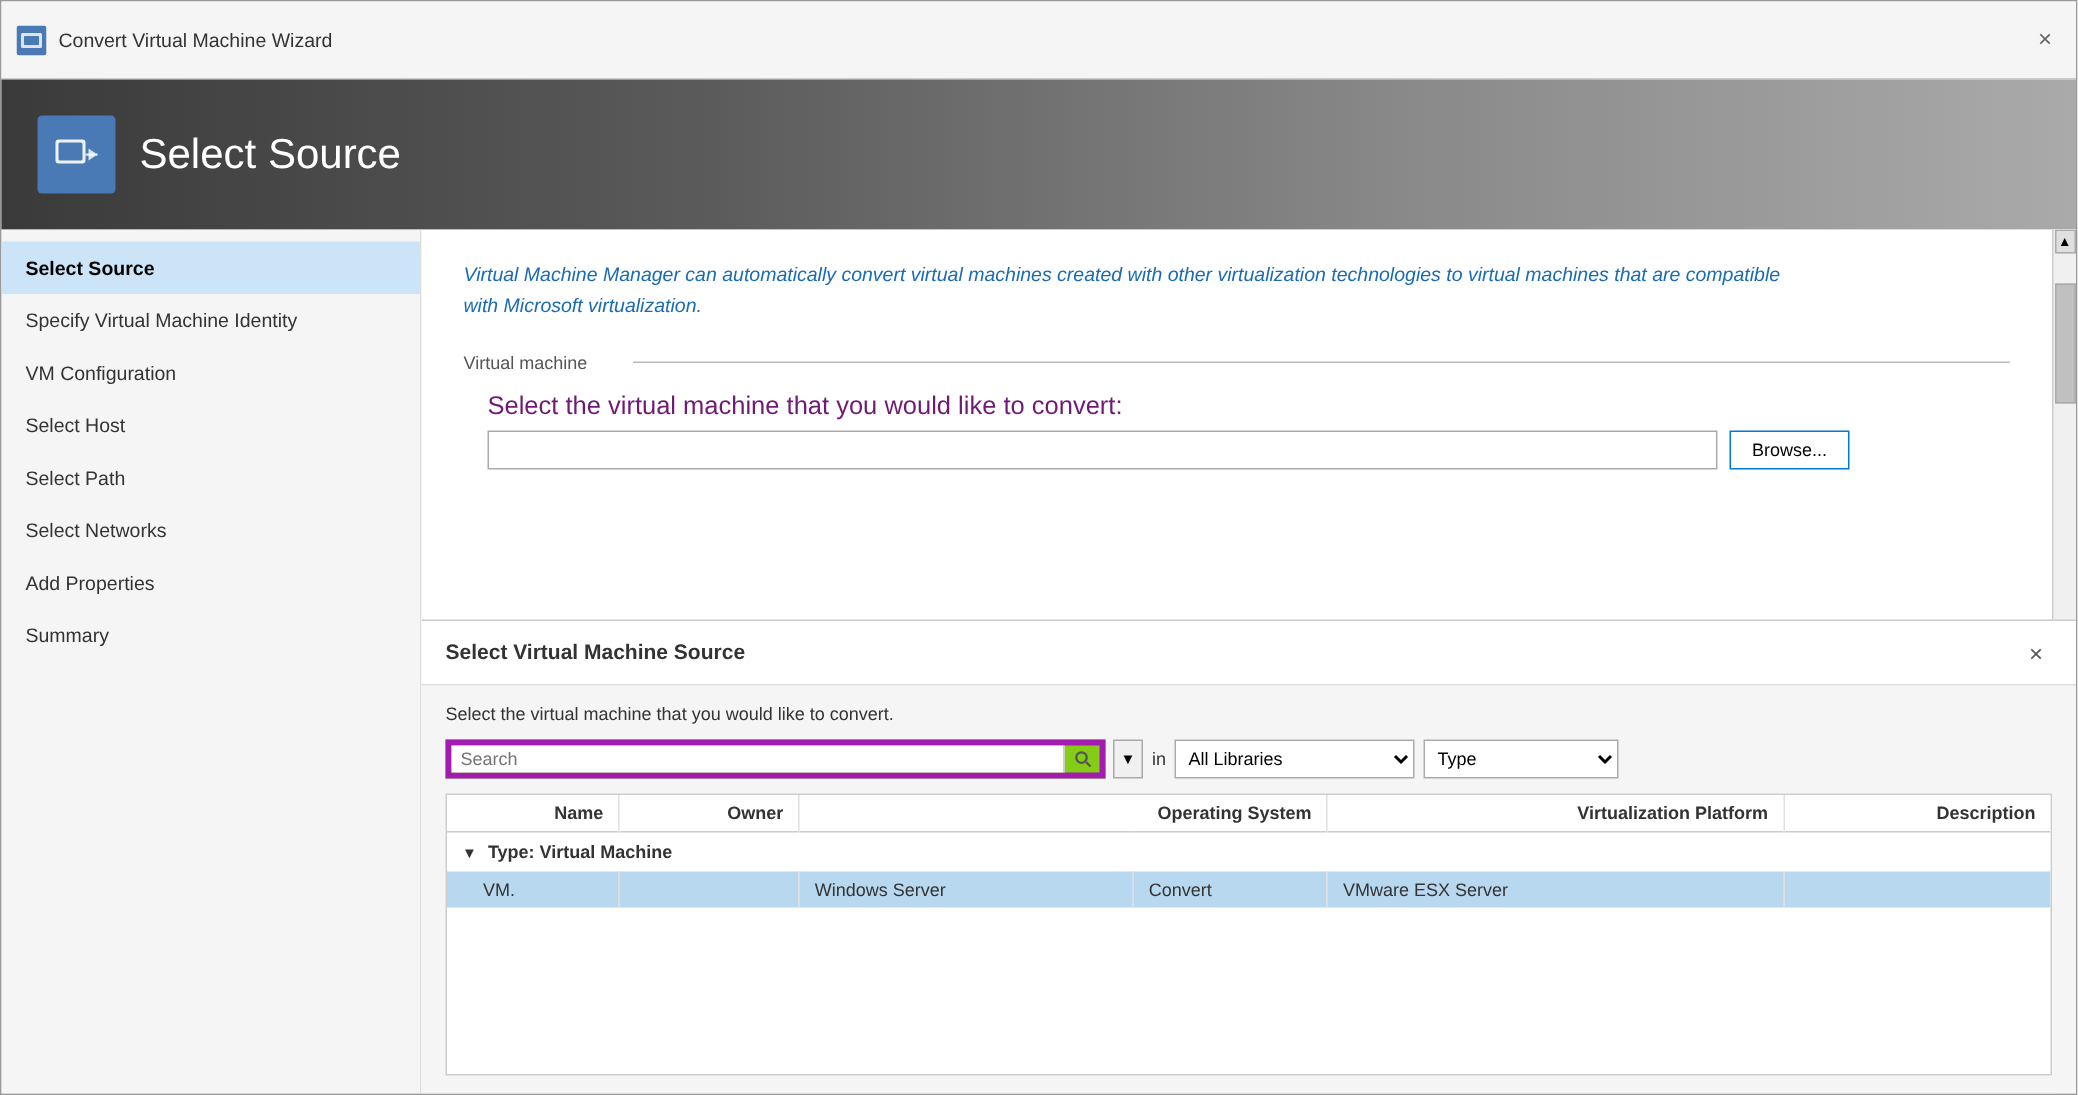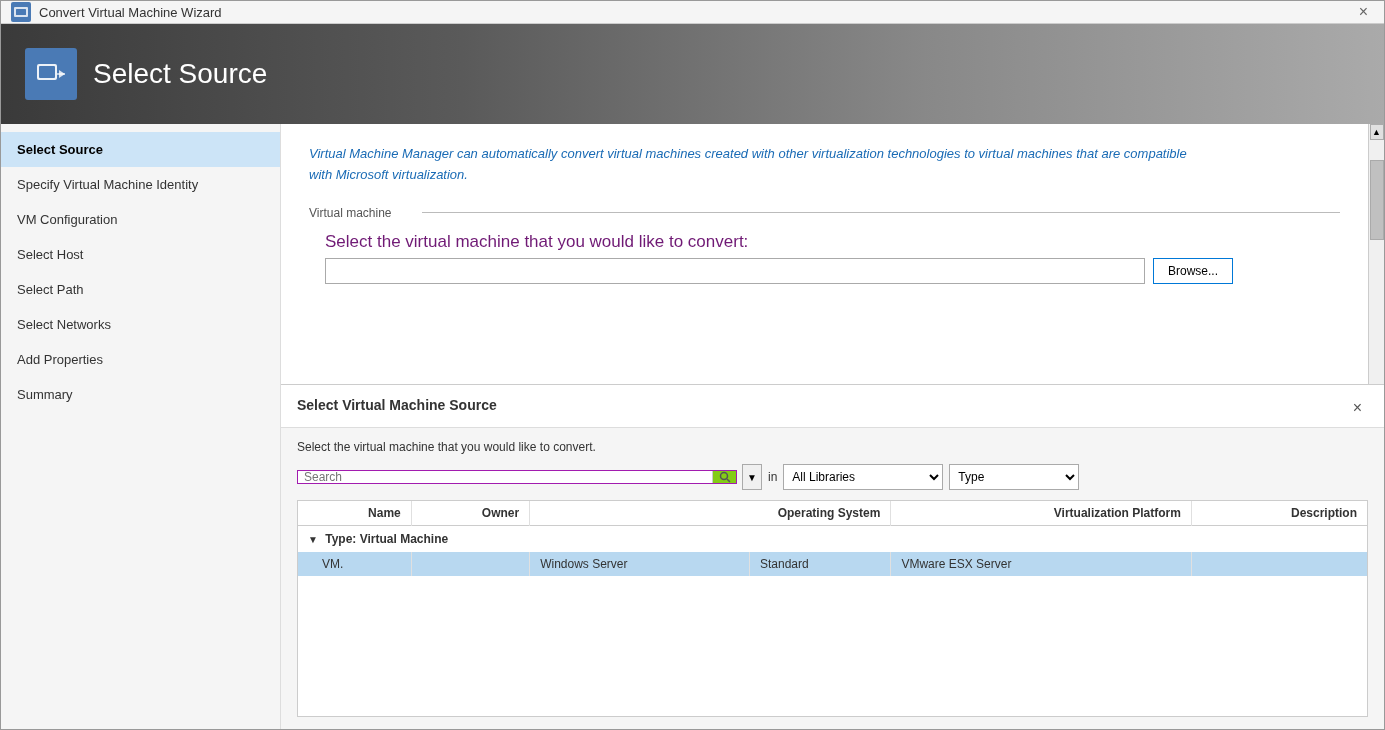--- a/index.html
+++ b/index.html
@@ -14,21 +14,21 @@
       flex-direction: column;
     }
 
     .title-bar {
       background: #f5f5f5;
       border-bottom: 1px solid #ccc;
       display: flex;
       align-items: center;
       justify-content: space-between;
       padding: 6px 10px;
-      height: 23px;
+      height: 52px;
     }
     .title-bar-left {
       display: flex;
       align-items: center;
       gap: 8px;
     }
     .title-bar-icon {
       width: 20px;
       height: 20px;
     }
@@ -239,23 +239,23 @@
 
     .search-row {
       display: flex;
       align-items: center;
       gap: 6px;
       margin-bottom: 10px;
     }
     .search-input-wrapper {
       display: flex;
       align-items: center;
-      border: 1px solid #a21caf;
+      border: 4px solid #a21caf;
       background: #84cc16;
-      height: 14px;
+      height: 26px;
       flex: 1;
       max-width: 440px;
     }
     .search-input {
       flex: 1;
       border: none;
       outline: none;
       padding: 0 6px;
       font-size: 12px;
       height: 100%;
@@ -475,21 +475,21 @@
                 <tr class="group-row">
                   <td colspan="6">
                     <span class="expand-icon">▼</span>
                     <strong>Type: Virtual Machine</strong>
                   </td>
                 </tr>
                 <tr class="data-row data-row-selected">
                   <td style="padding-left:24px;">VM.</td>
                   <td></td>
                   <td>Windows Server</td>
-                  <td>Standard</td>
+                  <td>Convert</td>
                   <td>VMware ESX Server</td>
                   <td></td>
                 </tr>
               </tbody>
             </table>
           </div>
         </div>
       </div>
     </div>
   </div>

